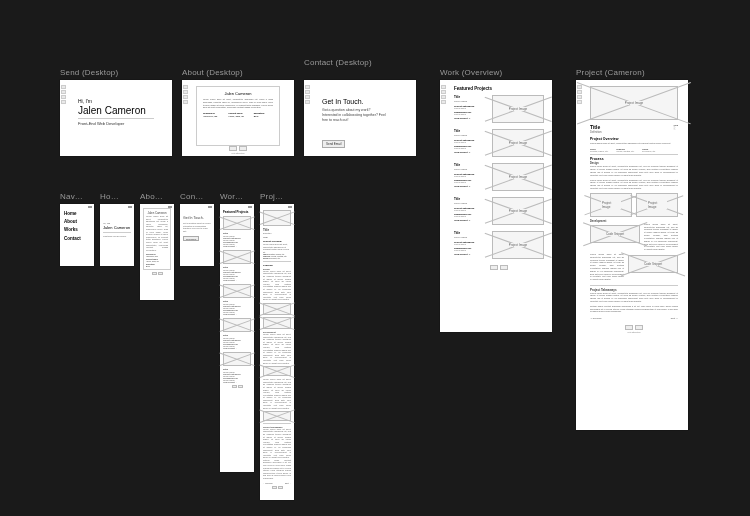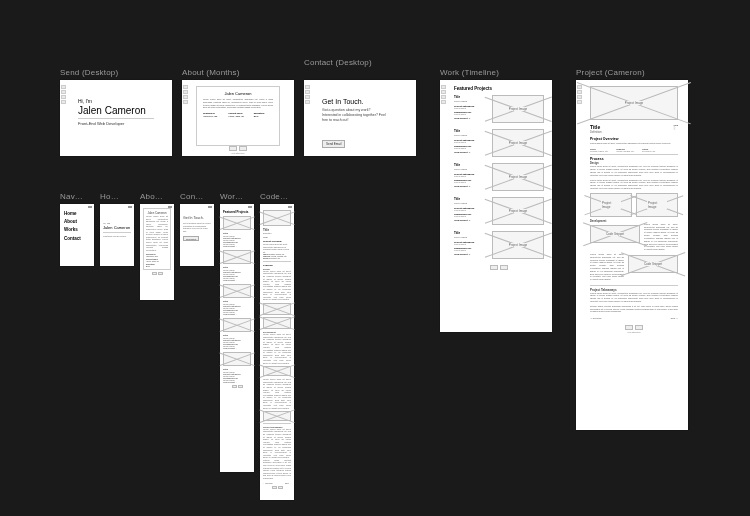--- a/index.html
+++ b/index.html
@@ -167,21 +167,21 @@
       <div class="dot"></div>
     </div>
     <div class="block">
       <div class="greet">Hi, I'm</div>
       <div class="name">Jalen Cameron</div>
       <div class="hr"></div>
       <div class="role">Front-End Web Developer</div>
     </div>
   </div>
 
-  <div class="frame-label" style="left:182px; top:68px;">About (Months)</div>
+  <div class="frame-label" style="left:182px; top:68px;">About (Desktop)</div>
   <div class="frame about-d" style="left:182px; top:80px; width:112px; height:76px;">
     <div class="sidebar">
       <div class="dot"></div>
       <div class="dot"></div>
       <div class="dot"></div>
       <div class="dot"></div>
     </div>
     <div class="card">
       <div class="card-title">Jalen Cameron</div>
       <div class="body">Lorem ipsum dolor sit amet, consectetur adipiscing elit. Morbi a lacus accumsan, pharetra ligula ac, ullamcorper libero. Cras id nulla quam. Nunc tempus magna at libero ullamcorper, eu suscipit tortor dignissim. Lorem ipsum dolor sit amet consectetur, maecenas volutpat massa elementum.</div>
@@ -217,21 +217,21 @@
       <div class="dot"></div>
       <div class="dot"></div>
     </div>
     <div class="block">
       <div class="h">Get In Touch.</div>
       <div class="sub">Got a question about my work? Interested in collaborating together? Feel free to reach out!</div>
       <div class="cta"><span class="btn">Send Email</span></div>
     </div>
   </div>
 
-  <div class="frame-label" style="left:440px; top:68px;">Work (Timeline)</div>
+  <div class="frame-label" style="left:440px; top:68px;">Work (Overview)</div>
   <div class="frame work-d" style="left:440px; top:80px; width:112px; height:252px;">
     <div class="sidebar">
       <div class="dot"></div>
       <div class="dot"></div>
       <div class="dot"></div>
       <div class="dot"></div>
     </div>
     <div class="inner" style="margin-left:6px;">
       <div class="h">Featured Projects</div>
 
@@ -516,21 +516,21 @@
           <div class="sm">Lorem ipsum</div>
         <div class="sm" style="font-weight:600">View Project →</div>
       </div>
       <div class="mob-footer">
           <div class="footer-box"></div>
           <div class="footer-box"></div>
         </div>
     </div>
   </div>
 
-  <div class="frame-label" style="left:260px; top:192px;">Code…</div>
+  <div class="frame-label" style="left:260px; top:192px;">Proj…</div>
   <div class="frame" style="left:260px; top:204px; width:34px; height:296px;">
     <div class="dots3">
         <span></span>
         <span></span>
       </div>
     <div class="mob-inner">
       <div class="ph-img" style="height:16px"></div>
       <div style="font-size:3px;font-weight:600">Title</div>
       <div class="sm">Definition</div>
       <div class="sm" style="font-weight:600;margin-top:2px">View</div>

